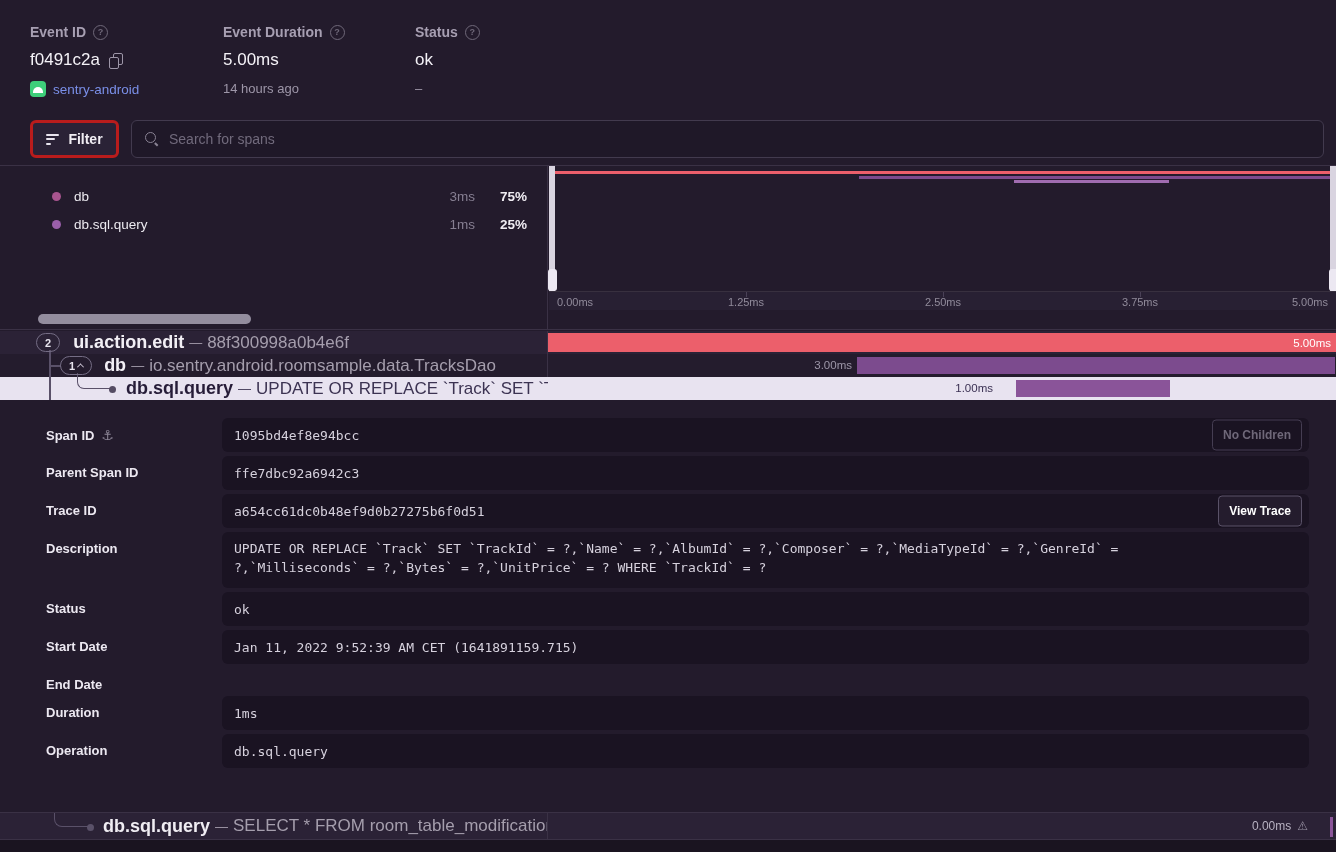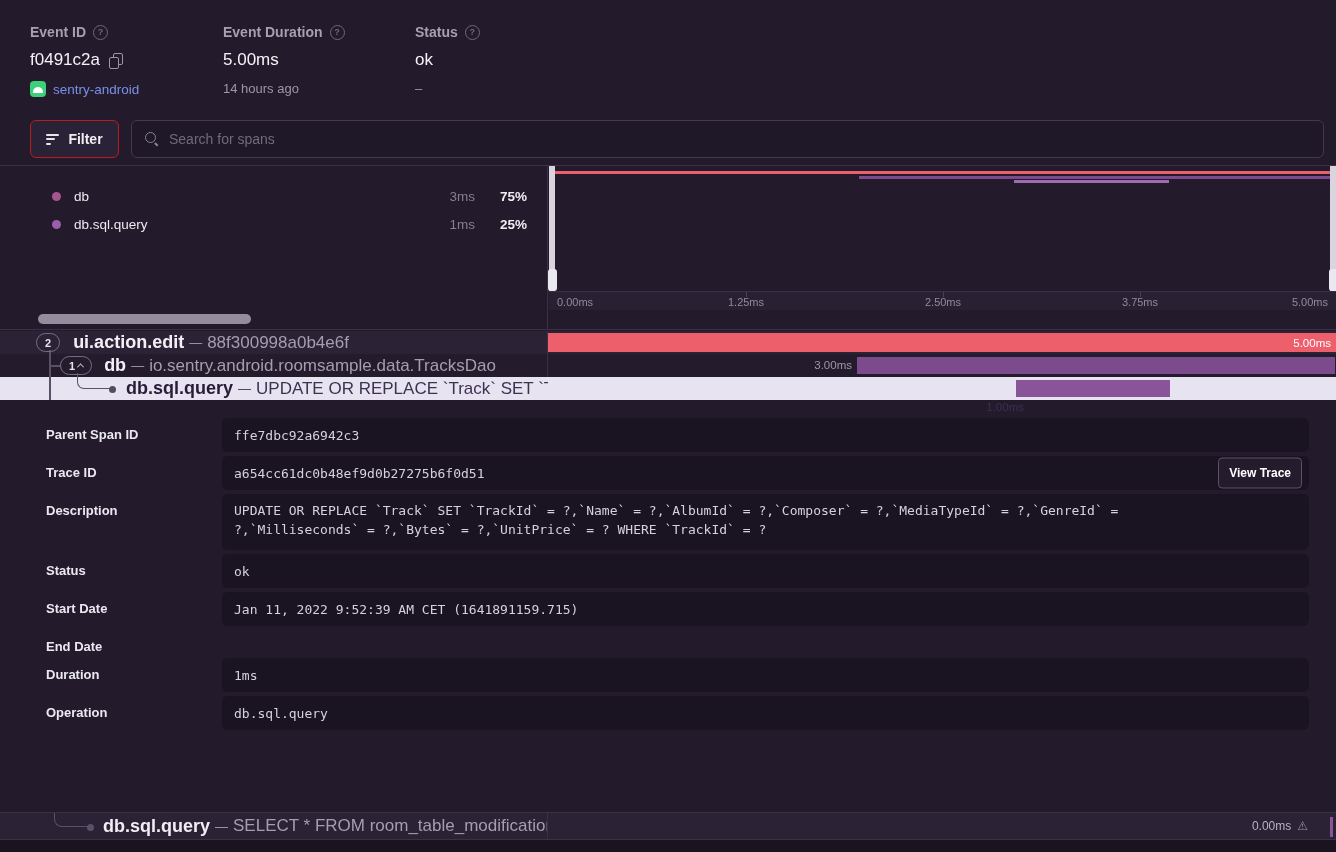--- a/index.html
+++ b/index.html
@@ -26,21 +26,21 @@
   .icon-copy::after { content:""; position:absolute; left:1px; top:4px; width:8px; height:10px;
     border:1.4px solid #9d96a8; border-radius:2px; background:#231b2c; }
   .icon-android { width:16px; height:16px; border-radius:4px; background:#3ecf7a;
     display:inline-flex; align-items:flex-end; justify-content:center; }
   .icon-android::before { content:""; width:10px; height:6px; background:#fff;
     border-radius:5px 5px 0 0; margin-bottom:4px; }
   .project-link { color:#7a8fe8; font-size:13.5px; cursor:pointer; }
 
   
   .toolbar { position:absolute; top:120px; left:30px; right:12px; height:38px; display:flex; gap:12px; }
-  .filter-btn { width:89px; height:38px; border:1px solid #b91c1c; border-radius:6px;
+  .filter-btn { width:89px; height:38px; border:3px solid #b91c1c; border-radius:6px;
     background:#2a2236; display:flex; align-items:center; justify-content:center; gap:9px; cursor:pointer; }
   .filter-btn span.lbl { font-size:14px; font-weight:bold; color:#f0edf3; }
   .icon-filter { display:inline-flex; flex-direction:column; gap:2.5px; align-items:flex-start; }
   .icon-filter i { display:block; height:2px; background:#e8e4ee; border-radius:1px; }
   .icon-filter i:nth-child(1){ width:13px; } .icon-filter i:nth-child(2){ width:9px; } .icon-filter i:nth-child(3){ width:5px; }
   .search-box { flex:1; height:38px; border:1px solid #423a4e; border-radius:6px; background:#1f1828;
     display:flex; align-items:center; padding:0 13px; gap:10px; }
   .icon-search { position:relative; width:14px; height:14px; flex:0 0 auto; }
   .icon-search::before { content:""; position:absolute; left:0; top:0; width:9px; height:9px;
     border:1.6px solid #8a8394; border-radius:50%; }
@@ -115,21 +115,21 @@
     border-radius:50%; background:#554c63; z-index:1; }
   
   .bar { position:absolute; }
   .row-1 .bar { left:0; right:0; top:2px; height:19px; background:#ec5f6b;
     display:flex; align-items:center; justify-content:flex-end; padding-right:5px; }
   .row-1 .bar .bar-label { font-size:11.5px; color:#fff; }
   .row-2 .bar { left:309px; right:1px; top:3px; height:17px; background:#7c4b8e; }
   .row-3 .bar { left:468px; width:154px; top:3px; height:17px; background:#8a5499; }
   .off-label { position:absolute; top:0; line-height:23px; font-size:11.5px; }
   .row-2 .off-label { right:484px; color:#9d96a8; }
-  .row-3 .off-label { right:312px; color:#3a3052;margin-top:19px; }
+  .row-3 .off-label { right:343px; color:#3a3052; }
 
   
   .details { position:absolute; top:400px; left:0; right:0; height:410px; padding:18px 27px 0 46px;
     display:flex; flex-direction:column; gap:4px; }
   .d-row { display:flex; align-items:flex-start; }
   .d-label { width:176px; flex:0 0 auto; font-size:13px; font-weight:bold; color:#ece8f1;
     padding-top:9px; display:flex; align-items:center; gap:7px; }
   .icon-anchor { font-size:14px; color:#8a8394; font-weight:normal; }
   .d-field { flex:1; position:relative; min-height:34px; background:#1a1322; border-radius:6px;
     display:flex; align-items:center; padding:7px 12px;
@@ -300,20 +300,30 @@
     </div>
     <div class="conn conn-vA"></div>
     <div class="conn conn-h2"></div>
     <div class="conn-curveB"></div>
     <div class="conn-dotB"></div>
   </div>
 
   <div class="details">
     <div class="d-row">
       <div class="d-label">
+        <span>Span ID</span>
+        <span class="icon-anchor">⚓</span>
+      </div>
+      <div class="d-field">
+        <span>1095bd4ef8e94bcc</span>
+        <span class="chip disabled">No Children</span>
+      </div>
+    </div>
+    <div class="d-row">
+      <div class="d-label">
           <span>Parent Span ID</span>
         </div>
       <div class="d-field">
         <span>ffe7dbc92a6942c3</span>
       </div>
     </div>
     <div class="d-row">
       <div class="d-label">
           <span>Trace ID</span>
         </div>

